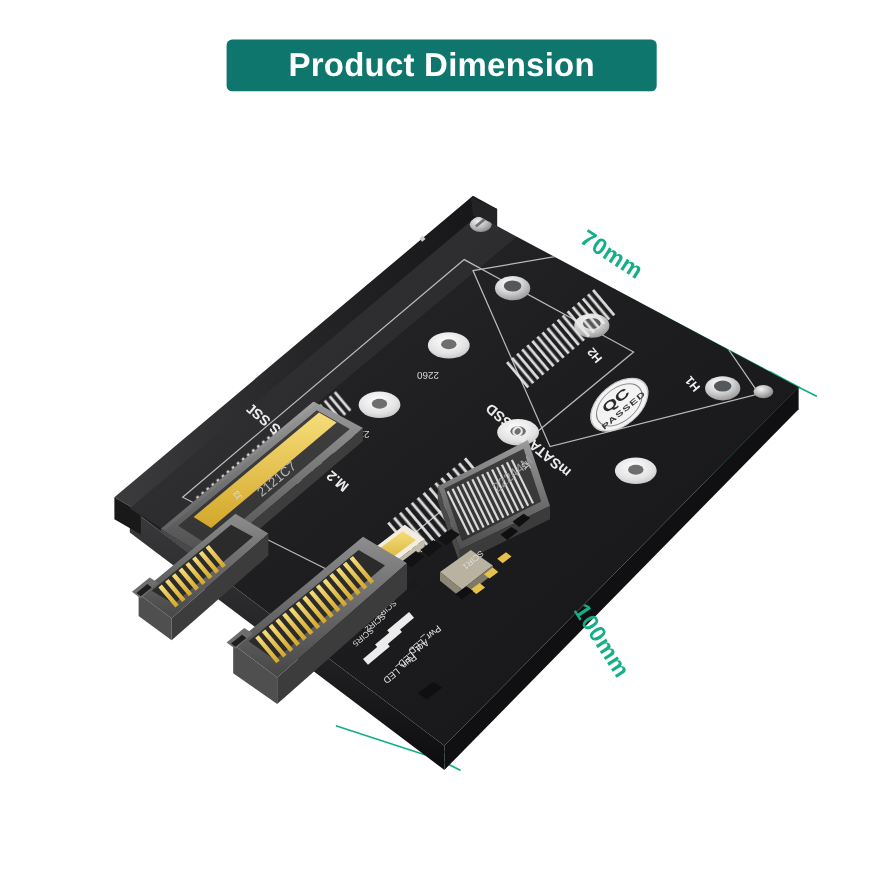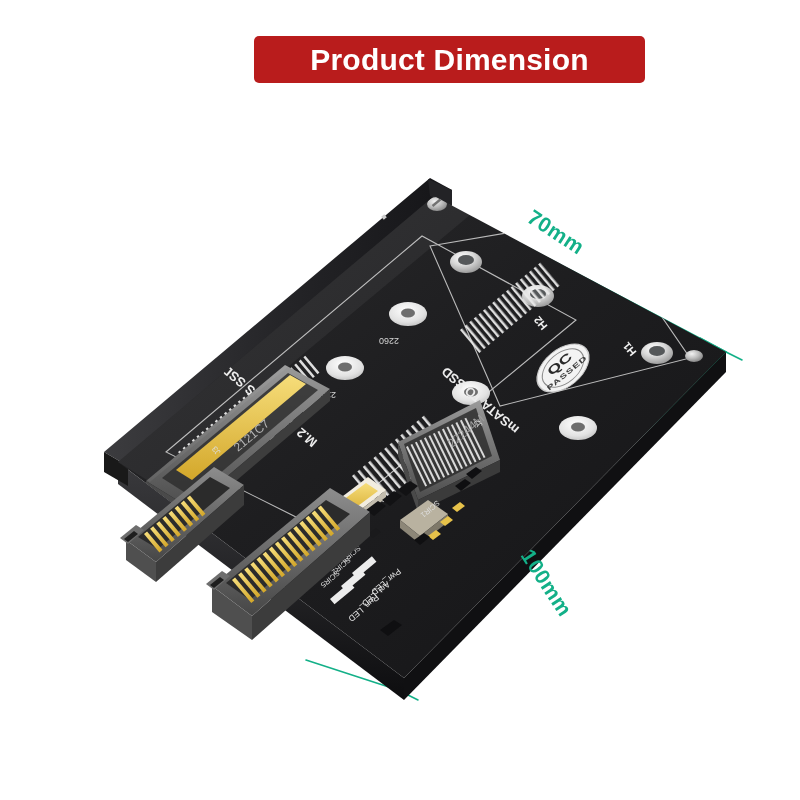--- a/index.html
+++ b/index.html
@@ -25,21 +25,21 @@
   }
   #lbl70{left:536px;top:205px;transform:rotate(33deg);transform-origin:left top;}
   #lbl100{left:536px;top:545px;transform:rotate(57deg);transform-origin:left top;}
   svg{position:absolute;left:0;top:0;}
 </style>
 </head>
 <body>
 
 <div id="stage">
 
-  <div class="banner" style="background: #b91c1c; margin-left: 48px;">
+  <div class="banner" style="background: #0f766e;">
     <span class="banner-text">Product Dimension</span>
   </div>
 
   <svg width="800" height="800" viewBox="0 0 800 800">
     <defs>
       <linearGradient id="gBoardTop" x1="0" y1="0" x2="1" y2="1">
         <stop offset="0" stop-color="#2a2a2c"></stop>
         <stop offset="0.45" stop-color="#1e1e20"></stop>
         <stop offset="1" stop-color="#141416"></stop>
       </linearGradient>

